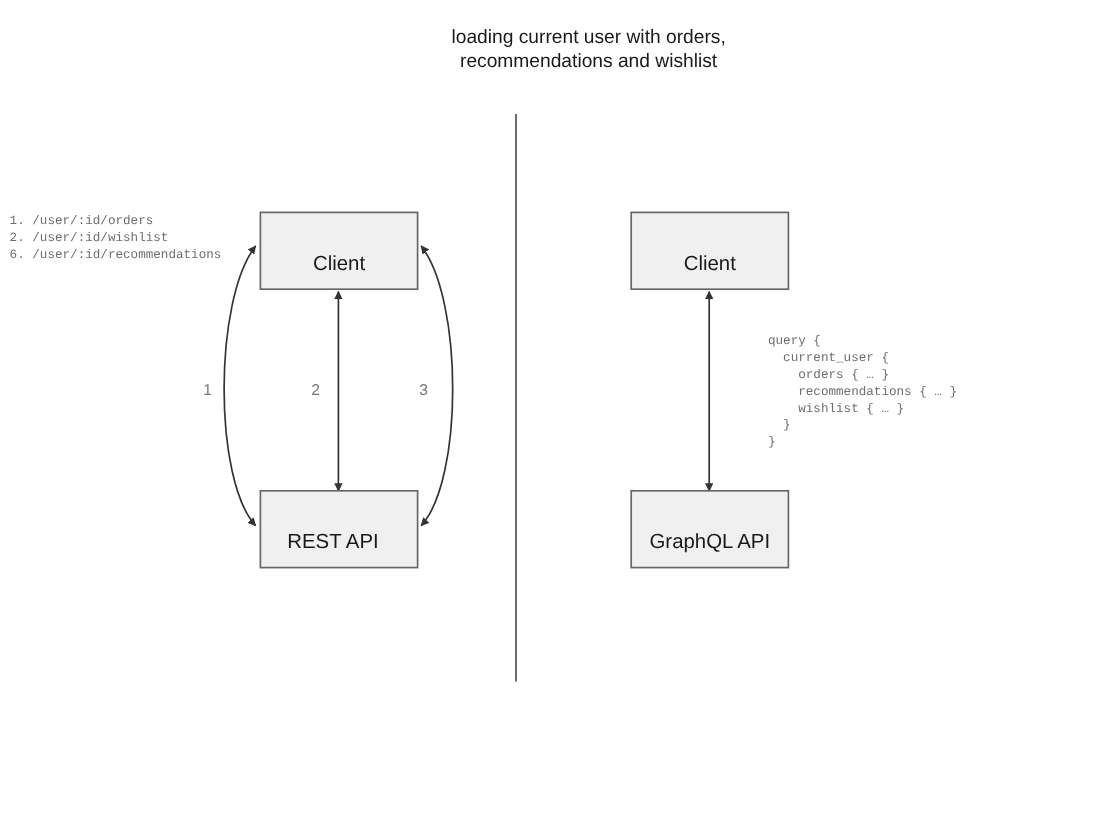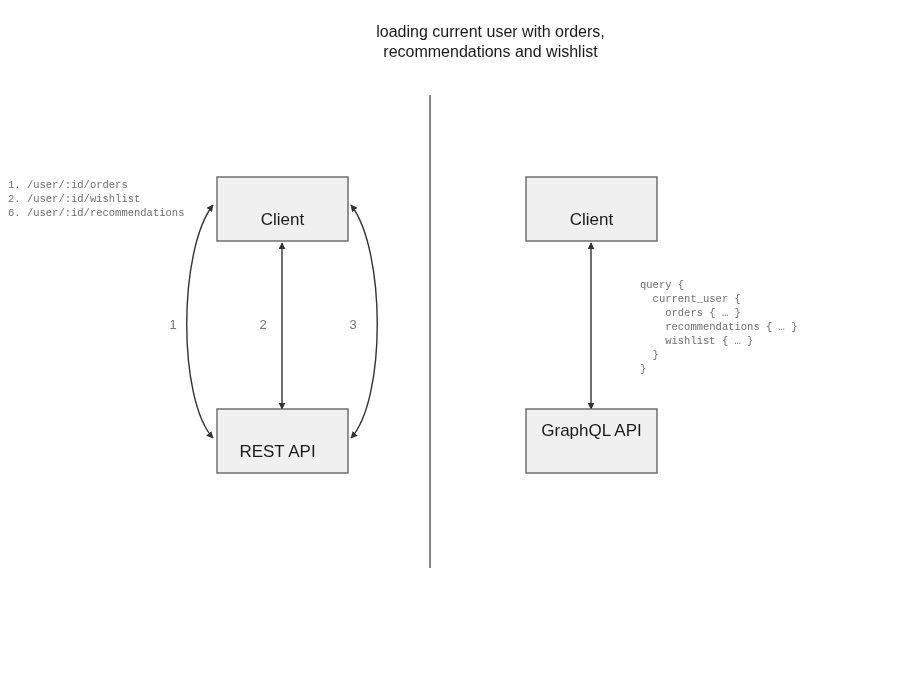--- a/index.html
+++ b/index.html
@@ -113,21 +113,21 @@
   <rect x="526" y="177" width="131" height="64" fill="#f0f0f0" stroke="#666666" stroke-width="1.4"></rect>
   <rect x="526" y="409" width="131" height="64" fill="#f0f0f0" stroke="#666666" stroke-width="1.4"></rect>
 </svg>
 
 <div class="node-label" style="left:217px; top:177px; width:131px; height:64px;">Client</div>
 
 <div class="node-label" style="left:217px; top:409px; width:121px; height:64px;">REST API</div>
 
 <div class="node-label" style="left:526px; top:177px; width:131px; height:64px;">Client</div>
 
-<div class="node-label" style="left:526px; top:388px; width:131px; height:64px;">GraphQL API</div>
+<div class="node-label" style="left:526px; top:409px; width:131px; height:64px;">GraphQL API</div>
 
 <div class="code-block" id="rest-endpoint-list">1. /user/:id/orders
 2. /user/:id/wishlist
 6. /user/:id/recommendations</div>
 
 <div class="code-block" id="graphql-query-block">query {
   current_user {
     orders { … }
     recommendations { … }
     wishlist { … }

